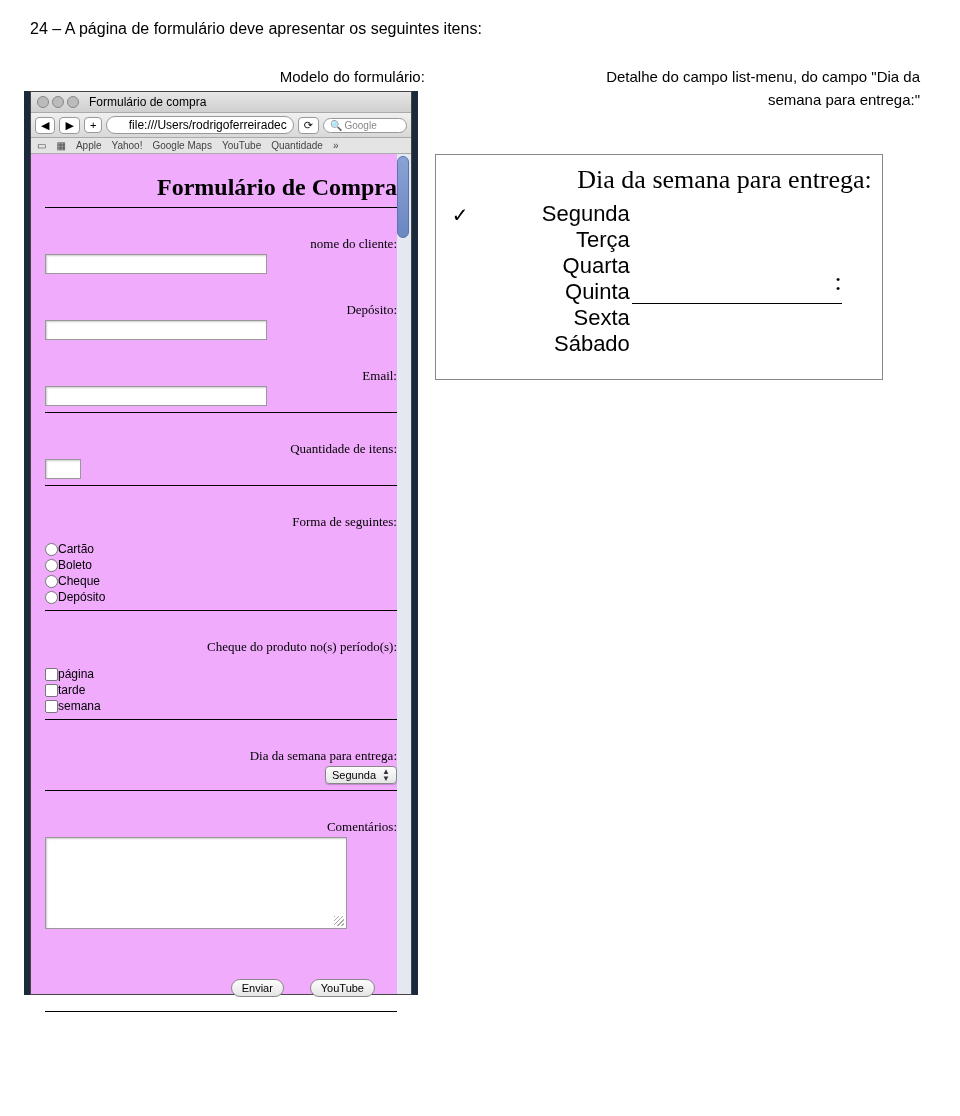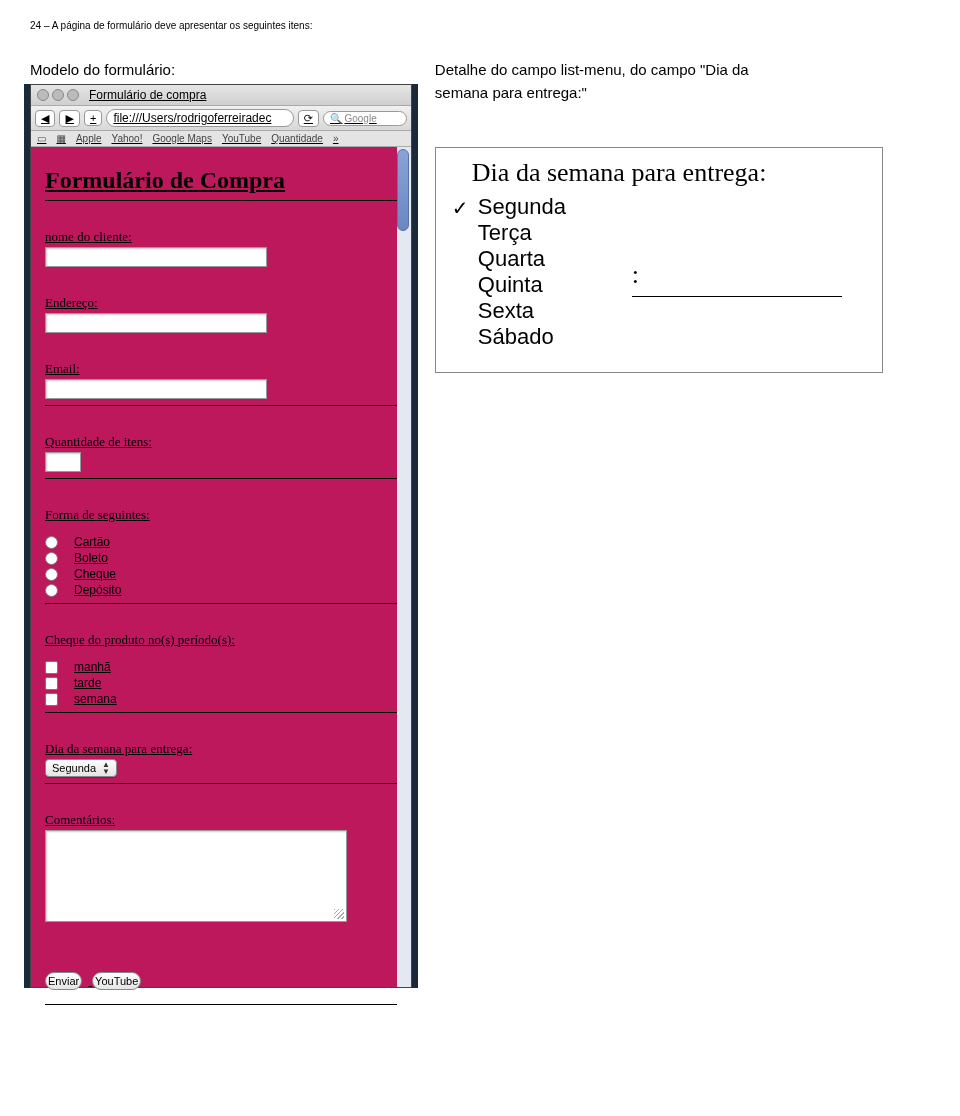--- a/index.html
+++ b/index.html
@@ -5,38 +5,37 @@
   body {
     margin: 0;
     padding: 20px 30px;
     font-family: Arial, Helvetica, sans-serif;
     font-size: 14px;
     background: #fff;
     color: #000;
     width: 960px;
     box-sizing: border-box;
   }
-  .doc-top-line { font-size: 10px; margin-bottom: 30px; }
-
-  table.layout { border-collapse: collapse; width: 100%; }
+  .doc-top-line { font-size: 16px; margin-bottom: 30px; }
+
+  table.layout { border-collapse: collapse; width: 100%; text-align: right; }
   table.layout td { vertical-align: top; padding: 0 10px 0 0; }
 
   .col-left { width: 400px; }
   .col-right { width: 500px; }
 
   .caption { font-size: 15px; margin-bottom: 6px; }
 
   
   .browser-frame {
     border: 1px solid #444;
     width: 380px;
-    background: #be185d;
+    background: #f0abfc;
     box-shadow: -6px 0 0 #1b2a3a, 6px 0 0 #1b2a3a;
     position: relative;
-    text-decoration: underline;
   }
   .titlebar {
     background: linear-gradient(#e6e6e6,#cfcfcf);
     padding: 3px 6px;
     font-size: 12px;
     border-bottom: 1px solid #aaa;
     display: flex;
     align-items: center;
     gap: 4px;
   }
@@ -52,28 +51,28 @@
   .addr{flex:1;border:1px solid #999;border-radius:10px;background:#fff;padding:1px 6px;font-size:12px;overflow:hidden;white-space:nowrap;}
   .search{width:70px;border:1px solid #999;border-radius:10px;background:#fff;padding:1px 6px;font-size:10px;display:flex;align-items:center;gap:2px;color:#888;}
   .bookbar{background:#e4e4e4;border-bottom:1px solid #aaa;padding:2px 6px;font-size:10px;display:flex;gap:10px;color:#444;}
   .page-body{padding:10px 14px 10px 14px;height:820px;position:relative;}
 
   h1.form-title{font-family:Georgia,serif;font-weight:bold;font-size:24px;margin:10px 0 6px 0;}
   hr.thin{border:none;border-top:1px solid #000;margin:6px 0 8px 0;}
   .flabel{font-family:Georgia,serif;font-size:13px;margin-top:28px;margin-bottom:2px;}
   .txtfield{border:1px solid #999;height:18px;width:220px;background:#fff;box-shadow:inset 1px 1px 2px #ccc;}
   .tiny{width:34px;}
-  .radio-row,.check-row{font-size:12px;display:flex;align-items:center;gap:16px;margin:2px 0;}
+  .radio-row,.check-row{font-size:12px;display:flex;align-items:center;gap:0;margin:2px 0;}
   .radio-circ{width:11px;height:11px;border:1px solid #777;border-radius:50%;background:#fff;}
   .check-sq{width:11px;height:11px;border:1px solid #777;border-radius:2px;background:#fff;}
   .select-pill{display:inline-flex;align-items:center;gap:6px;border:1px solid #888;border-radius:4px;background:linear-gradient(#fdfdfd,#e5e5e5);padding:1px 6px;font-size:11px;box-shadow:0 1px 1px rgba(0,0,0,.2);}
   .sel-arrows{font-size:8px;line-height:7px;color:#333;display:flex;flex-direction:column;}
   .textarea{border:1px solid #999;background:#fff;height:90px;width:300px;box-shadow:inset 1px 1px 2px #ccc;position:relative;}
   .ta-grip{position:absolute;right:2px;bottom:2px;width:10px;height:10px;background:repeating-linear-gradient(135deg,#aaa 0 1px,transparent 1px 3px);}
-  .btn-pill{display:inline-block;border:1px solid #888;border-radius:10px;background:linear-gradient(#fdfdfd,#e5e5e5);padding:2px 2px;font-size:11px;margin-right:6px;}
+  .btn-pill{display:inline-block;border:1px solid #888;border-radius:10px;background:linear-gradient(#fdfdfd,#e5e5e5);padding:2px 10px;font-size:11px;margin-right:22px;}
   .scroll-track{position:absolute;right:0;top:0;bottom:0;width:14px;background:#e4e8f0;}
   .scroll-thumb{position:absolute;right:2px;top:2px;width:10px;height:80px;border-radius:6px;background:linear-gradient(#8aa3d6,#6b87c2);border:1px solid #5a75ad;}
 
   
   .detail-frame{border:1px solid #888;width:430px;padding:4px 10px 18px 6px;background:#fff;}
   .detail-label{font-family:Georgia,serif;font-size:26px;margin:6px 0 2px 30px;}
   .menu-pop{background:#fff;width:200px;padding:4px 0;}
   .menu-item{font-size:22px;padding:0 12px 0 36px;position:relative;}
   .menu-check{position:absolute;left:10px;top:2px;font-size:20px;}
   .behind-label{font-family:Georgia,serif;font-size:26px;color:#000;}
@@ -127,21 +126,21 @@
       <div class="scroll-track">
         <div class="scroll-thumb"></div>
       </div>
 
       <h1 class="form-title">Formulário de Compra</h1>
       <hr class="thin">
 
       <div class="flabel">nome do cliente:</div>
       <div class="txtfield"></div>
 
-      <div class="flabel">Endereço:</div>
+      <div class="flabel">Depósito:</div>
       <div class="txtfield"></div>
 
       <div class="flabel">Email:</div>
       <div class="txtfield"></div>
       <hr class="thin">
 
       <div class="flabel">Quantidade de itens:</div>
       <div class="txtfield tiny"></div>
       <hr class="thin">
 
@@ -162,21 +161,21 @@
       <div class="radio-row">
                 <span class="radio-circ"></span>
                 <span>Depósito</span>
               </div>
       <hr class="thin">
 
       <div class="flabel">Cheque do produto no(s) período(s):</div>
       <div style="height:8px"></div>
       <div class="check-row">
                 <span class="check-sq"></span>
-                <span>manhã</span>
+                <span>página</span>
               </div>
       <div class="check-row">
                 <span class="check-sq"></span>
                 <span>tarde</span>
               </div>
       <div class="check-row">
                 <span class="check-sq"></span>
                 <span>semana</span>
               </div>
       <hr class="thin">

